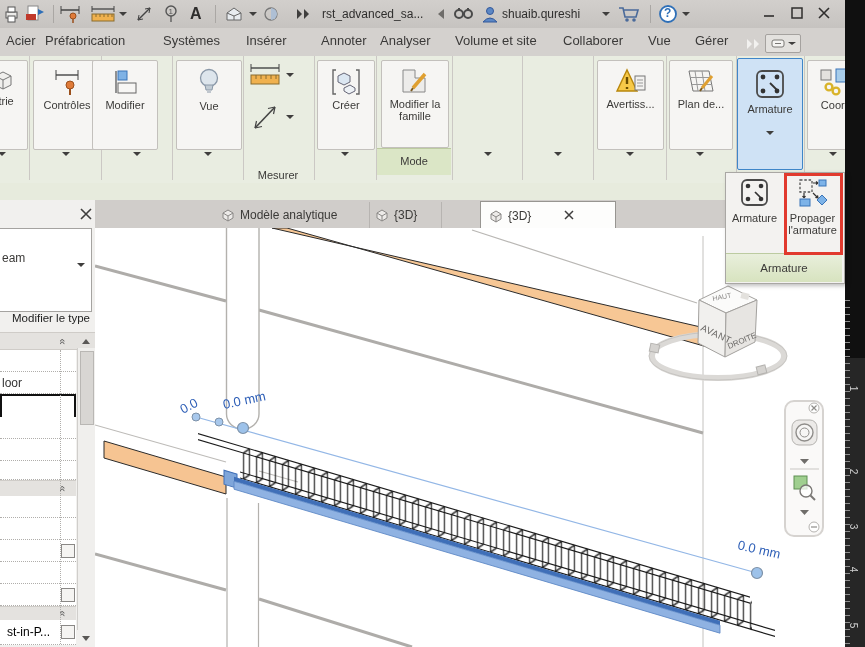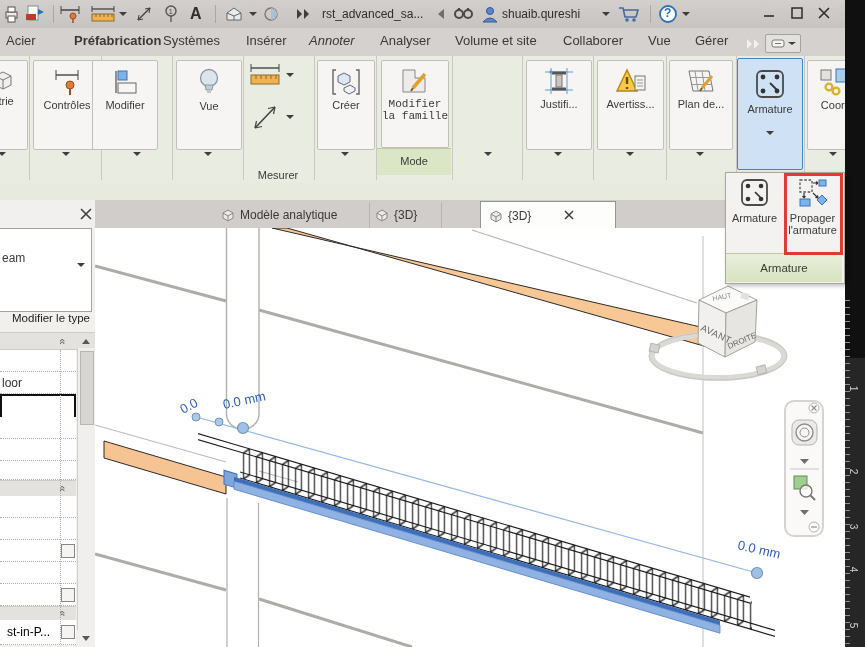--- a/index.html
+++ b/index.html
@@ -181,24 +181,24 @@
     </div>
   <div class="winbtn" style="left:813px;">
       <svg width="12" height="12">
         <path d="M1,1 L11,11 M11,1 L1,11" stroke="#2f2e2d" stroke-width="1.6"></path>
       </svg>
     </div>
 </div>
 
 <div id="tabrow" class="abs">
   <span class="rtab" style="left:6px;">Acier</span>
-  <span class="rtab" style="left:74px;font-weight:bold;">Préfabrication</span>
+  <span class="rtab" style="left:45px;">Préfabrication</span>
   <span class="rtab" style="left:163px;">Systèmes</span>
   <span class="rtab" style="left:246px;">Insérer</span>
-  <span class="rtab" style="left:309px;font-style:italic;">Annoter</span>
+  <span class="rtab" style="left:321px;">Annoter</span>
   <span class="rtab" style="left:380px;">Analyser</span>
   <span class="rtab" style="left:455px;">Volume et site</span>
   <span class="rtab" style="left:563px;">Collaborer</span>
   <span class="rtab" style="left:648px;">Vue</span>
   <span class="rtab" style="left:695px;">Gérer</span>
   <span class="abs" style="left:745px;top:8px;"><svg width="16" height="12">
         <path d="M2,1 L7,6 L2,11 Z" fill="#f2f1ef"></path>
         <path d="M9,1 L14,6 L9,11 Z" fill="#f2f1ef"></path>
       </svg></span>
   <div id="panel-toggle">
@@ -300,50 +300,38 @@
           <path d="M14,21 L20,18 L25,21 L25,24 L19,27 L14,24 Z" fill="#eef2f6" stroke="#667"></path>
         </svg>
       </span>
     <span class="lbl">Créer</span>
   </div>
   <div class="rbtn-dd abs" style="left:317px;top:96px;width:56px;">
       <span class="dd"></span>
     </div>
   <div class="rpanel" style="left:345px;width:31px;"></div>
 
-  <div class="rb tn abs rbtn" style="left:381px;width:66px;height:86px;font-family:Liberation Mono, monospace;">
+  <div class="rb tn abs rbtn" style="left:381px;width:66px;height:86px;">
     <span class="ico" style="margin-top:5px;">
         <svg width="32" height="30">
           <path d="M4,4 L16,4 L16,12 L26,12 L26,26 L4,26 Z" fill="#edecea" stroke="#888"></path>
           <path d="M14,22 L26,8" stroke="#e0a030" stroke-width="3.5"></path>
           <path d="M12,25 L14,22" stroke="#7a5a20" stroke-width="2"></path>
         </svg>
       </span>
     <span class="lbl">Modifier la famille</span>
   </div>
   <div class="abs" style="left:377px;top:92px;width:74px;height:26px;background:#dbe6c6;border-top:1px solid #bccba0;text-align:center;font-size:11px;color:#3b3a38;line-height:24px;">Mode</div>
   <div class="rpanel" style="left:421px;width:31px;"></div>
 
   <div class="rbtn-dd abs" style="left:456px;top:96px;width:63px;">
       <span class="dd"></span>
     </div>
   <div class="rpanel" style="left:491px;width:31px;"></div>
 
-  <div class="rbtn" style="left:526px;width:64px;height:88px;">
-    <span class="ico" style="margin-top:5px;">
-        <svg width="32" height="30">
-          <path d="M2,6 L30,6 M2,24 L30,24" stroke="#5b9bd5" stroke-width="1"></path>
-          <path d="M8,2 L8,28 M24,2 L24,28" stroke="#5b9bd5" stroke-width="1"></path>
-          <path d="M9,7 L23,7 M9,23 L23,23" stroke="#555" stroke-width="3"></path>
-          <rect x="13" y="9" width="6" height="12" fill="#c9c6c2" stroke="#777"></rect>
-          <circle cx="8" cy="6" r="1.8" fill="#5b9bd5"></circle>
-        </svg>
-      </span>
-    <span class="lbl">Justifi...</span>
-  </div>
   <div class="rbtn-dd abs" style="left:526px;top:96px;width:64px;">
       <span class="dd"></span>
     </div>
   <div class="rpanel" style="left:562px;width:31px;"></div>
 
   <div class="rbtn" style="left:597px;width:65px;height:88px;">
     <span class="ico" style="margin-top:5px;">
         <svg width="34" height="30">
           <path d="M3,25 L13,4 L23,25 Z" fill="#f7c948" stroke="#b8860b" stroke-width="1.4"></path>
           <path d="M13,11 L13,18 M13,21 L13,23" stroke="#6b4e00" stroke-width="2.4"></path>

